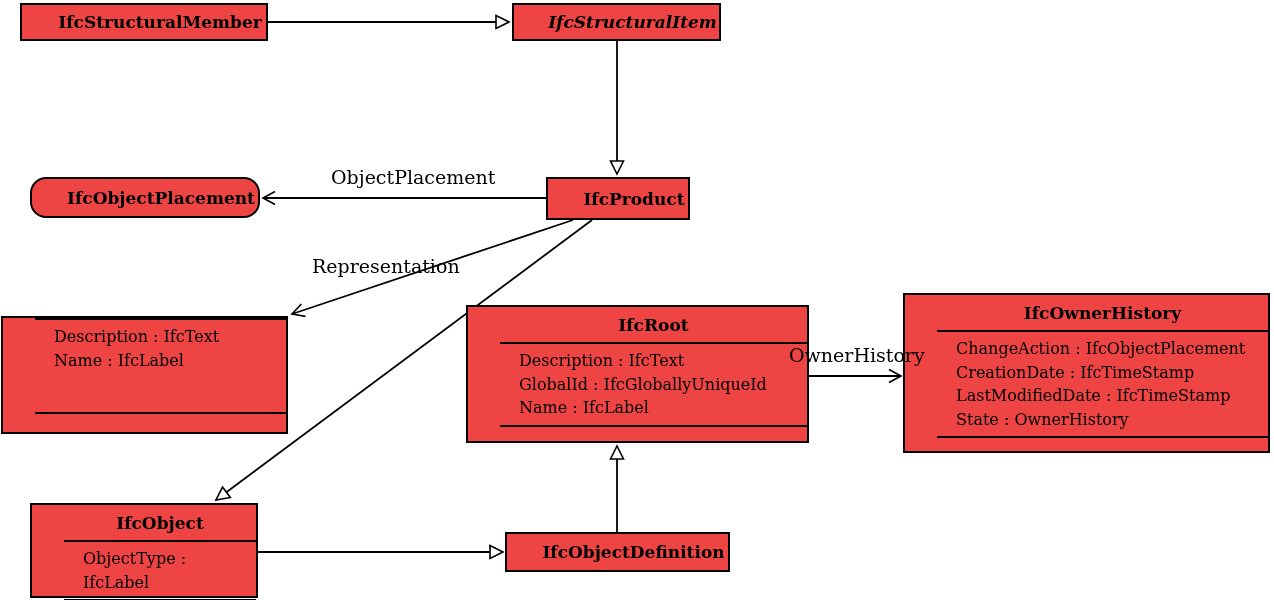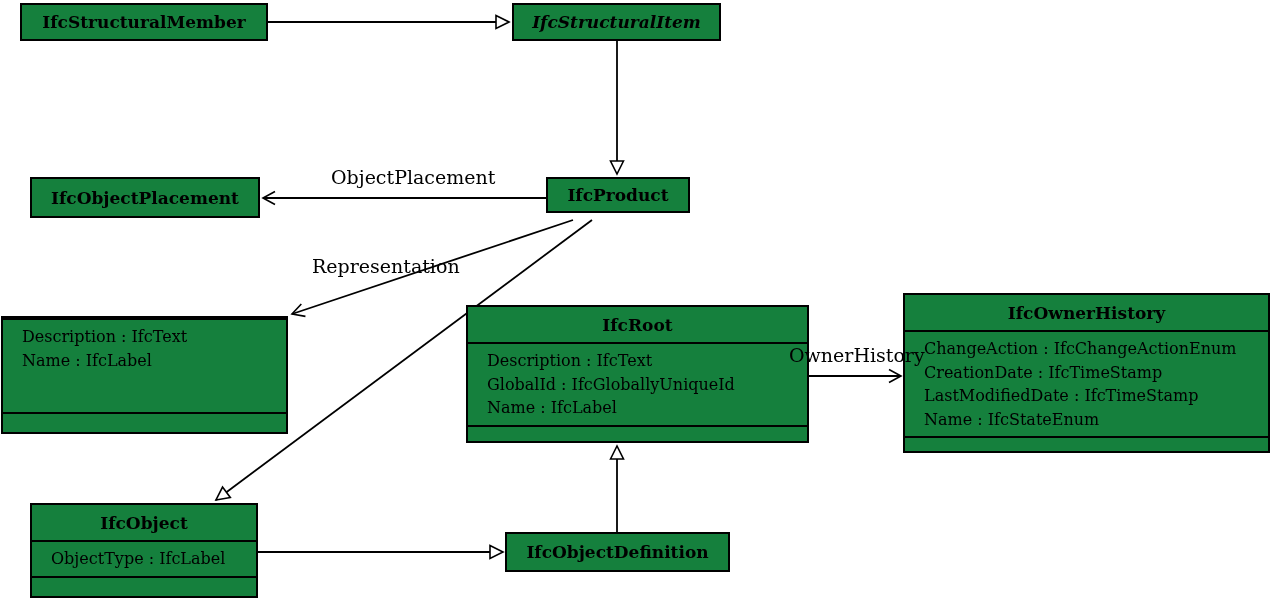--- a/index.html
+++ b/index.html
@@ -17,25 +17,26 @@
     overflow: hidden;
   }
   #edge-layer {
     position: absolute;
     left: 0; top: 0;
     width: 1274px;
     height: 600px;
   }
   .uml-class {
     position: absolute;
-    background: #15803d;
+    background: #ef4444;
     border: 2px solid #000000;
     box-sizing: border-box;
     display: flex;
     flex-direction: column;
+    padding-left: 32px;
   }
   .uml-title {
     font-weight: bold;
     font-size: 17px;
     text-align: center;
     display: flex;
     align-items: center;
     justify-content: center;
     height: 35px;
     flex: 0 0 auto;
@@ -60,22 +61,22 @@
   .edge-label {
     position: absolute;
     font-size: 19px;
     line-height: 22px;
     white-space: nowrap;
   }
 
   
   #box-structural-member   { left: 20px;  top: 3px;   width: 248px; height: 38px; }
   #box-structural-item     { left: 512px; top: 3px;   width: 209px; height: 38px; font-style: italic; }
-  #box-object-placement    { left: 30px;  top: 177px; width: 230px; height: 41px; }
-  #box-product             { left: 546px; top: 177px; width: 144px; height: 36px; }
+  #box-object-placement    { left: 30px;  top: 177px; width: 230px; height: 41px; border-radius: 16px; }
+  #box-product             { left: 546px; top: 177px; width: 144px; height: 43px; }
   #box-product-representation { left: 1px; top: 316px; width: 287px; height: 118px; }
   #box-root                { left: 466px; top: 305px; width: 343px; height: 138px; }
   #box-owner-history       { left: 903px; top: 293px; width: 367px; height: 160px; }
   #box-object              { left: 30px;  top: 503px; width: 228px; height: 95px; }
   #box-object-definition   { left: 505px; top: 532px; width: 225px; height: 40px; }
 
   
   #label-object-placement { left: 305px; top: 166px; margin-left: 26px; }
   #label-representation   { left: 312px; top: 255px; }
   #label-owner-history    { left: 789px; top: 344px; text-align: right; }
@@ -135,24 +136,24 @@
       <div class="uml-attr">Description : IfcText</div>
       <div class="uml-attr">GlobalId : IfcGloballyUniqueId</div>
       <div class="uml-attr">Name : IfcLabel</div>
     </div>
     <div class="uml-empty"></div>
   </div>
 
   <div class="uml-class" id="box-owner-history">
     <div class="uml-title">IfcOwnerHistory</div>
     <div class="uml-attrs">
-      <div class="uml-attr">ChangeAction : IfcChangeActionEnum</div>
+      <div class="uml-attr">ChangeAction : IfcObjectPlacement</div>
       <div class="uml-attr">CreationDate : IfcTimeStamp</div>
       <div class="uml-attr">LastModifiedDate : IfcTimeStamp</div>
-      <div class="uml-attr">Name : IfcStateEnum</div>
+      <div class="uml-attr">State : OwnerHistory</div>
     </div>
     <div class="uml-empty"></div>
   </div>
 
   <div class="uml-class" id="box-object">
     <div class="uml-title">IfcObject</div>
     <div class="uml-attrs">
       <div class="uml-attr">ObjectType : IfcLabel</div>
     </div>
     <div class="uml-empty"></div>

